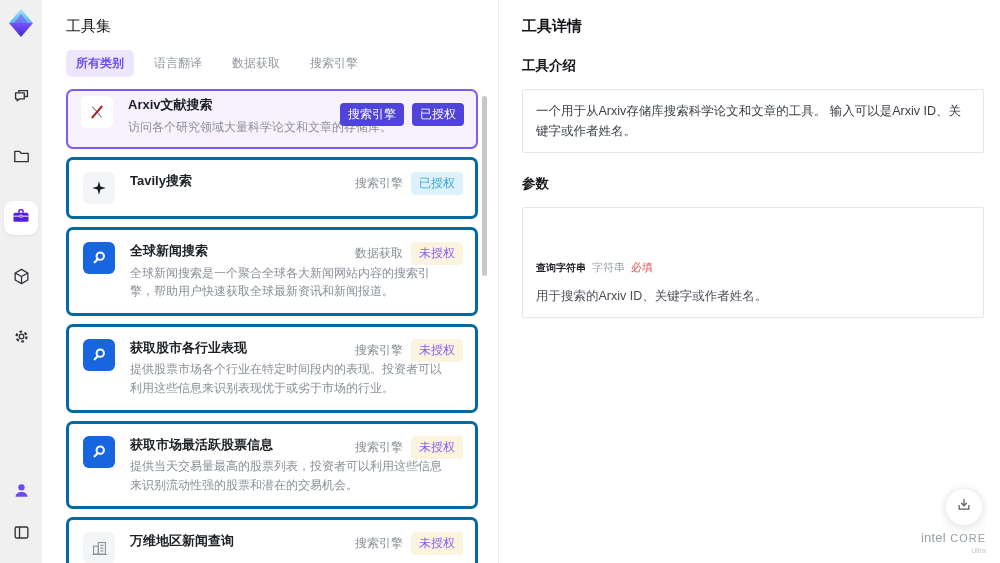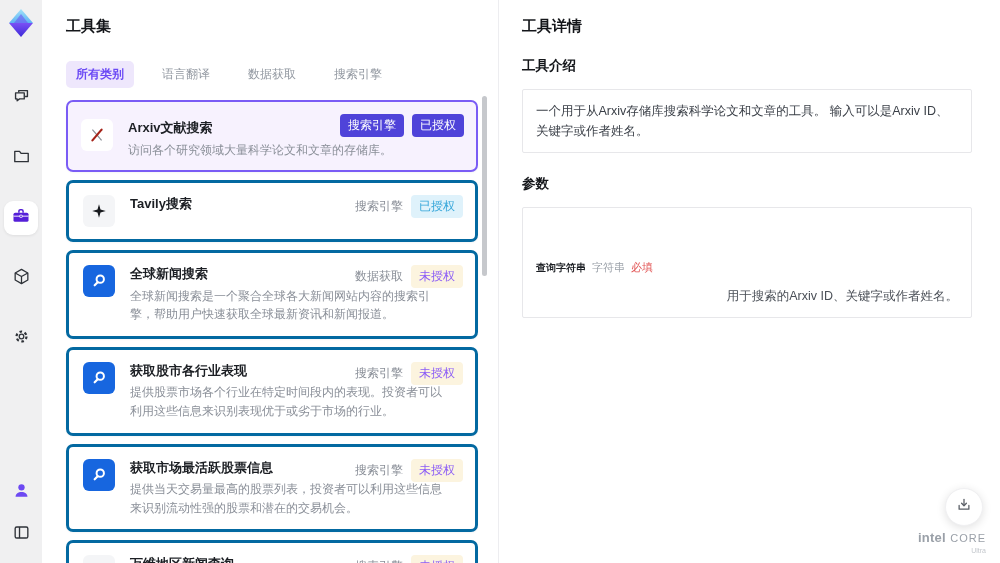--- a/index.html
+++ b/index.html
@@ -20,32 +20,32 @@
   .rail .rail-btn { width:34px; height:34px; display:flex; align-items:center; justify-content:center; border-radius:9px; cursor:pointer; }
   .rail .rail-btn.active { background:#fff; box-shadow:0 1px 3px rgba(0,0,0,.08); }
   .rail .spacer { flex:1; }
   .rail .bottom { display:flex; flex-direction:column; gap:8px; align-items:center; margin-bottom:12px; }
 
   
   .main-left {
     position:absolute; left:42px; top:0; width:456px; height:563px;
     padding:17px 20px 0 24px; overflow:hidden; background:#fff;
   }
-  .panel-title { font-size:15px; font-weight:bold; color:#14161a; margin-bottom:25px; }
-  .tabs { display:flex; gap:18px; align-items:center; margin-bottom:12px; }
+  .panel-title { font-size:15px; font-weight:normal; color:#14161a; margin-bottom:14px; }
+  .tabs { display:flex; gap:10px; align-items:center; margin-bottom:12px; }
   .tab { font-size:12px; color:#9298a1; padding:5px 10px; border-radius:5px; cursor:pointer; white-space:nowrap; }
   .tab.active { background:#eee7fc; color:#6b4af5; font-weight:bold; }
 
   .tool-card {
     position:relative; background:#fff; border:3px solid #0369a1; border-radius:7px;
     padding:12px 12px 12px 14px; margin-bottom:8px;
     box-shadow:0 1px 2px rgba(20,20,40,.04);
     display:flex; gap:15px; cursor:pointer;
   }
-  .tool-card.selected { background:#f7f2fe; border:2px solid #7a5cf5; padding:17px 11px 11px 13px; }
+  .tool-card.selected { background:#f7f2fe; border:2px solid #7a5cf5; padding:5px 11px 11px 13px; }
   .tool-icon {
     flex:0 0 32px; width:32px; height:32px; border-radius:6px;
     background:#f4f5f7; display:flex; align-items:center; justify-content:center;
     font-size:17px; overflow:hidden;
   }
   .tool-icon.white { background:#fff; }
   .tool-icon.blue { background:#1766df; }
   .tool-body { flex:1; min-width:0; padding-right:4px; }
   .tool-name { font-size:13px; font-weight:bold; color:#1c1f24; line-height:1.35; margin-bottom:4px; padding-right:128px; }
   .tool-desc { font-size:12px; color:#8a8f98; line-height:1.55; max-width:312px; }
@@ -58,44 +58,44 @@
 
   .scrollbar-thumb {
     position:absolute; left:482px; top:96px; width:5px; height:180px;
     background:#c6c8cc; border-radius:3px; cursor:grab;
   }
 
   
   .main-right {
     position:absolute; left:498px; right:0; top:0; bottom:0;
     border-left:1px solid #ededf0; background:#fff;
-    padding:17px 28px 0 23px;
+    padding:17px 16px 0 23px;
   }
   .section-h { font-size:13.5px; font-weight:bold; color:#14161a; margin-bottom:14px; }
   .detail-box {
     border:1px solid #e7e7ea; border-radius:2px; padding:11px 13px;
     font-size:12.5px; color:#3a3f47; line-height:1.6; margin-bottom:22px;
     background:#fff;
   }
   .param-line { display:flex; align-items:baseline; gap:6px; margin-bottom:9px; }
   .param-name { font-size:10px; font-weight:bold; color:#1c1f24; }
   .param-type { font-size:11px; color:#9aa0a8;margin-top:40px; }
   .param-required { font-size:11px; color:#e25555; }
-  .param-desc { font-size:12.5px; color:#4a4f57;text-align:right; }
+  .param-desc { font-size:12.5px; color:#4a4f57; }
 
   
   .fab {
     position:absolute; right:17px; bottom:37px; width:38px; height:38px; border-radius:50%;
     background:#fff; border:1px solid #f0f0f2; box-shadow:0 2px 10px rgba(0,0,0,.12);
     display:flex; align-items:center; justify-content:center; cursor:pointer;
   }
   .intel {
     position:absolute; right:14px; bottom:9px; text-align:right; color:#9aa0a8; line-height:1;
   }
-  .intel .brand { font-size:13px; font-weight:bold; letter-spacing:.2px; }
+  .intel .brand { font-size:13px; font-weight:normal; letter-spacing:.2px; }
   .intel .product { font-size:11px; letter-spacing:1px; }
   .intel .tier { font-size:7px; color:#c4c8cd; display:block; margin-top:2px; }
 </style>
 </head>
 <body>
 
 <div class="rail">
   <div class="logo">
     <svg viewBox="0 0 32 32" width="32" height="32">
       <defs>

